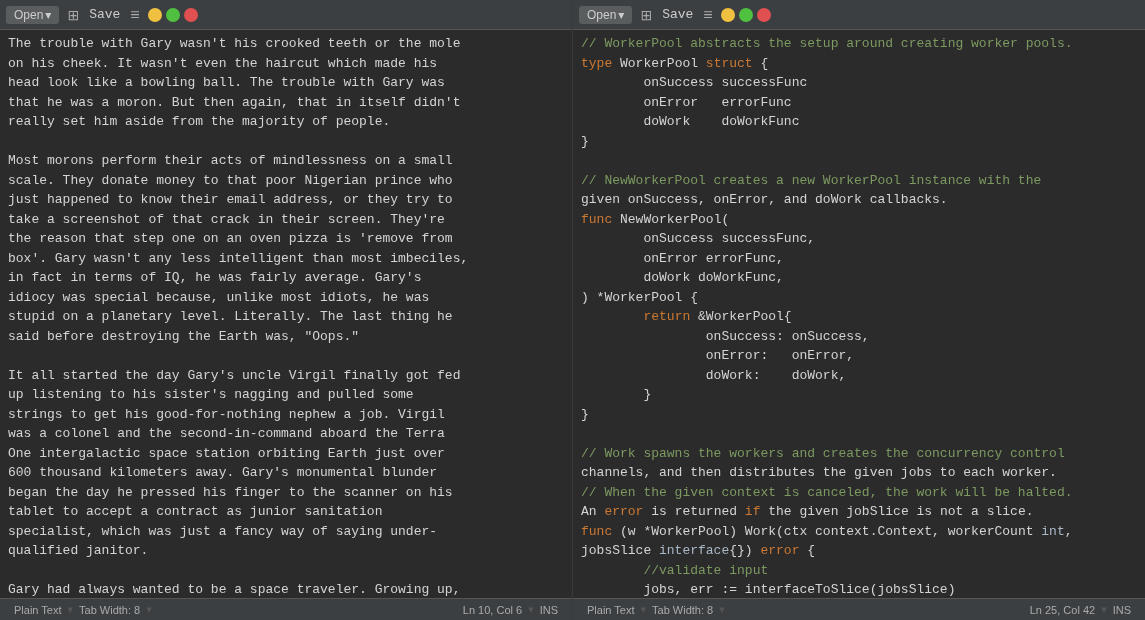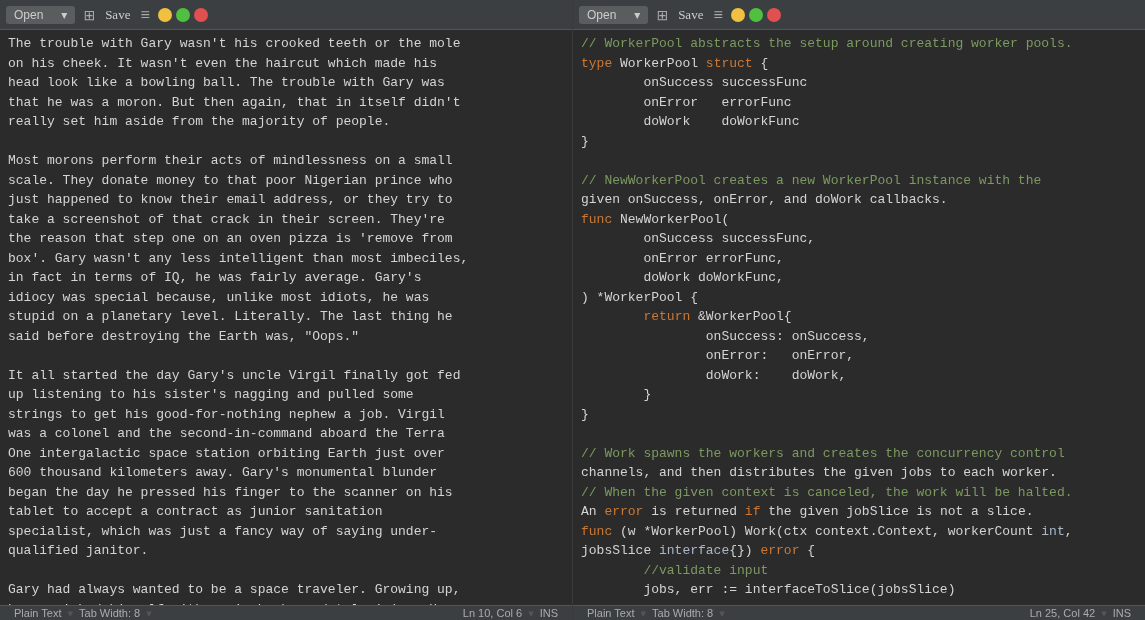--- a/index.html
+++ b/index.html
@@ -52,21 +52,21 @@
     .open-btn {
       background: #5a5d5e;
       color: #ccc;
       border: none;
       border-radius: 3px;
       padding: 2px 8px;
       cursor: pointer;
       font-size: 12px;
       display: flex;
       align-items: center;
-      gap: 18px;
+      gap: 2px;
     }
 
     .icon-btn {
       background: none;
       border: none;
       color: #aaa;
       cursor: pointer;
       font-size: 14px;
       padding: 2px 4px;
       border-radius: 2px;
@@ -79,21 +79,21 @@
       font-size: 13px;
       font-family: sans-serif;
     }
 
     .save-btn {
       background: none;
       border: none;
       color: #ccc;
       cursor: pointer;
       font-size: 13px;
-      font-family: Liberation Serif, serif;
+      font-family: Liberation Mono, monospace;
       padding: 2px 6px;
     }
 
     .menu-btn {
       background: none;
       border: none;
       color: #aaa;
       cursor: pointer;
       font-size: 16px;
       padding: 2px 4px;
@@ -131,21 +131,21 @@
       color: #d4d4d4;
       overflow-y: auto;
       overflow-x: hidden;
     }
 
     
     .status-bar {
       display: flex;
       align-items: center;
       background: #3c3f41;
-      height: 15px;
+      height: 22px;
       padding: 0 8px;
       font-family: sans-serif;
       font-size: 11px;
       color: #aaa;
       border-top: 1px solid #555;
       flex-shrink: 0;
       gap: 0;
     }
 
     .status-item {

